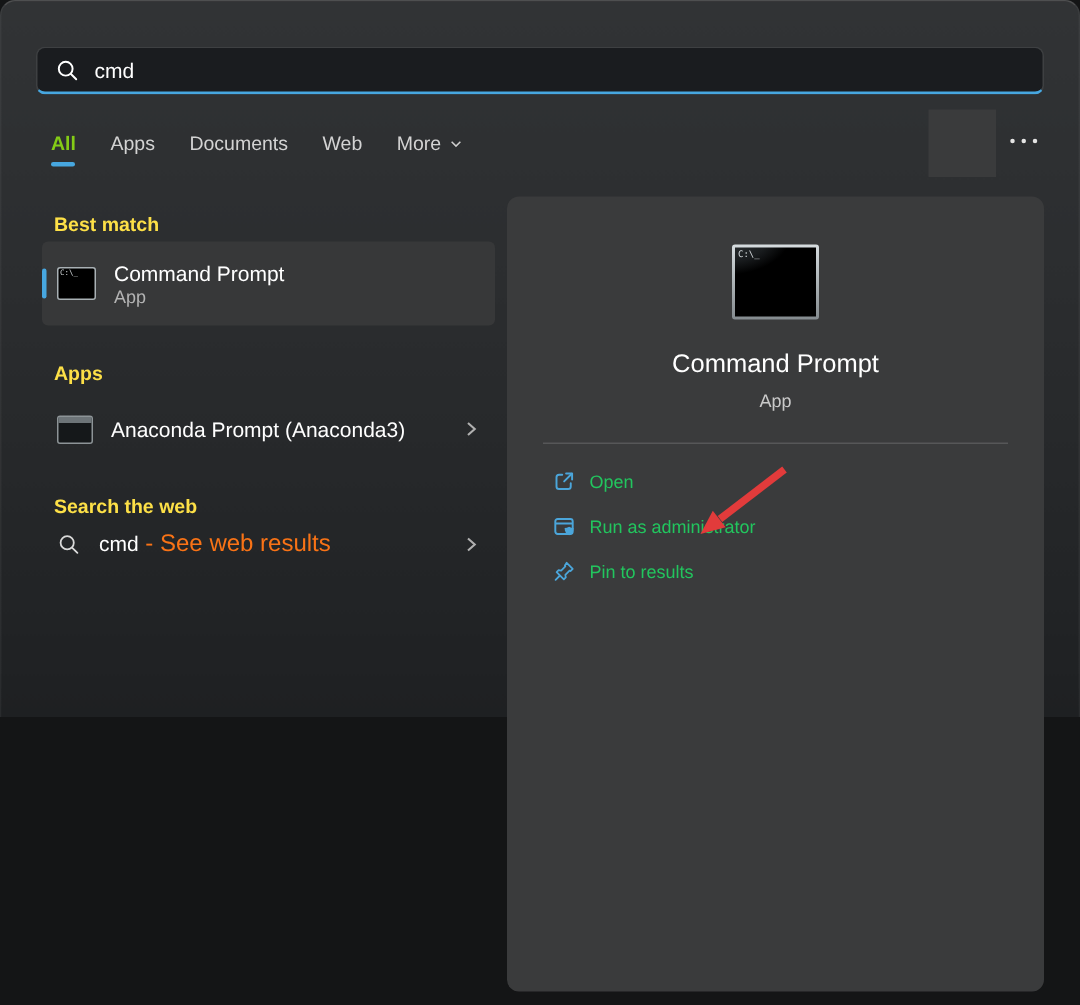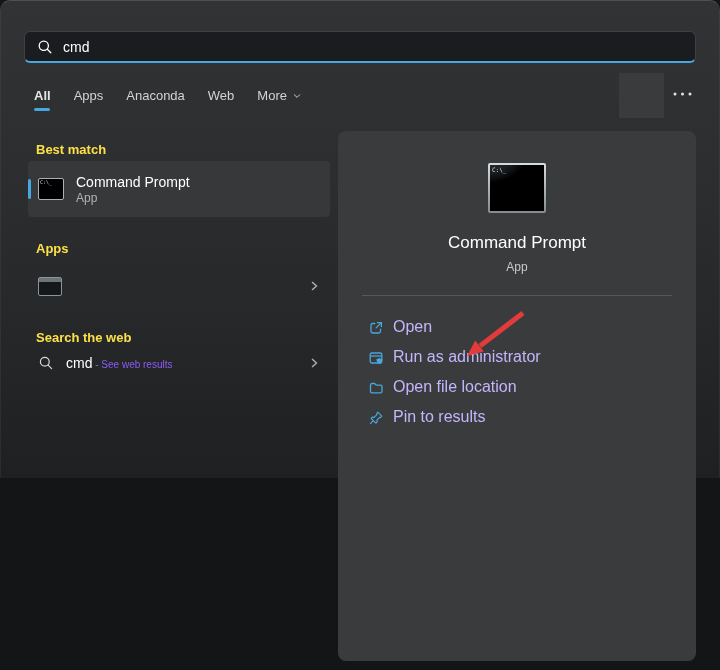--- a/index.html
+++ b/index.html
@@ -18,40 +18,40 @@
   .search-box { position:absolute; left:24px; top:31px; width:672px; height:32px;
                 background:#1a1c1f; border:1px solid #3e4042; border-bottom:2px solid #47a7e0;
                 border-radius:6px; display:flex; align-items:center; padding:0 12px; gap:10px; }
   .search-box input { flex:1; background:transparent; border:none; outline:none;
                       color:#fff; font-size:14px; font-family:inherit; }
 
   
   .tabs { position:absolute; left:34px; top:88px; display:flex; gap:23px; align-items:flex-start; }
   .tab { position:relative; font-size:13px; color:#d3d3d3; padding-bottom:8px; cursor:default;
          display:flex; align-items:center; gap:5px; }
-  .tab.active { color:#e5e5e5; font-weight:700; }
+  .tab.active { color:#84cc16; font-weight:700; }
   .tab-indicator { position:absolute; left:50%; transform:translateX(-50%); bottom:0;
                    width:16px; height:3px; border-radius:2px; background:#47a7e0; }
   .hl-square { position:absolute; left:619px; top:73px; width:45px; height:45px; background:#3a3b3c; }
   .options-btn { position:absolute; left:668px; top:86px; width:28px; height:16px;
                  display:flex; align-items:center; justify-content:center; }
 
   
   .sec-hdr { position:absolute; left:36px; font-size:13px; font-weight:700; color:#fde047; }
   .result-row { position:absolute; left:28px; width:302px; display:flex; align-items:center;
                 gap:12px; padding:0 10px; border-radius:4px; color:#fff; }
   .row-best { top:161px; height:56px; background:#373839; }
   .sel-bar { position:absolute; left:0; top:50%; transform:translateY(-50%);
              width:3px; height:20px; border-radius:2px; background:#47a7e0; }
   .row-title { font-size:14px; color:#fff; line-height:18px; }
   .row-sub   { font-size:12px; color:#b3b3b3; line-height:15px; }
   .row-anaconda { top:266px; height:40px; }
   .row-web      { top:344px; height:38px; }
   .chev { margin-left:auto; display:flex; align-items:center; }
-  .gray-suffix { color:#8b5cf6; font-size:10px; }
+  .gray-suffix { color:#f97316; font-size:16px; }
   .web-query { font-size:14px; color:#fff; }
 
   
   .cmdicon { position:relative; background:#000; border:1.5px solid #a9b1b5; border-radius:2px;
              flex:none; }
   .cmdicon-sm { width:26px; height:22px; }
   .cmdicon-sm::before { content:"C:\\_"; position:absolute; left:1px; top:0;
                         font-size:5px; color:#cfd4d6; font-family:"DejaVu Sans Mono",monospace; }
   .condaicon { width:24px; height:19px; background:#15181a; border:1.5px solid #8d9497;
                border-radius:2px; flex:none; position:relative; }
@@ -66,21 +66,21 @@
              background:linear-gradient(180deg,#d6dcdf,#848b8f); }
   .bigicon-inner { position:relative; width:100%; height:100%;
                    background:radial-gradient(120% 90% at -10% -20%, #34393c 0%, #191c1e 45%, #000 66%);
                    overflow:hidden; }
   .bigicon-inner::before { content:"C:\\_"; position:absolute; left:2px; top:1px;
                            font-size:6px; color:#d8dde0; font-family:"DejaVu Sans Mono",monospace; }
   .preview-title { margin-top:20px; font-size:17px; color:#fff; }
   .preview-sub { margin-top:7px; font-size:12px; color:#c9c9c9; }
   .divider { margin-top:21px; width:310px; height:1px; background:#565758; }
   .actions { margin-top:10px; width:100%; padding:0 0 0 30px; display:flex; flex-direction:column; }
-  .action { height:30px; display:flex; align-items:flex-end; gap:9px; font-size:16px; color:#c4b5fd; }
+  .action { height:30px; display:flex; align-items:center; gap:9px; font-size:12px; color:#22c55e; }
   .action svg { flex:none; }
 
   .arrow-overlay { position:absolute; left:455px; top:303px; z-index:5; }
 </style>
 </head>
 <body>
 
 <div id="stage">
   <div class="window"></div>
 
@@ -96,21 +96,21 @@
 
   <div class="tabs">
     <div class="tab active">
       <span>All</span>
       <span class="tab-indicator"></span>
     </div>
     <div class="tab">
       <span>Apps</span>
     </div>
     <div class="tab">
-      <span>Anaconda</span>
+      <span>Documents</span>
     </div>
     <div class="tab">
       <span>Web</span>
     </div>
     <div class="tab">
       <span>More</span>
       <span style="display:flex">
         <svg width="10" height="10" viewBox="0 0 12 12">
           <path d="M2.5 4.2 L6 7.7 L9.5 4.2" stroke="#cfcfcf" stroke-width="1.2" fill="none"></path>
         </svg>
@@ -137,20 +137,21 @@
     <span>
       <div class="row-title">Command Prompt</div>
       <div class="row-sub">App</div>
     </span>
   </div>
 
   <div class="sec-hdr" style="top:241px">Apps</div>
 
   <div class="result-row row-anaconda">
     <span class="condaicon"></span>
+    <span class="row-title">Anaconda Prompt (Anaconda3)</span>
     <span class="chev">
       <svg width="12" height="12" viewBox="0 0 12 12">
         <path d="M4 2 L8.5 6 L4 10" stroke="#b0b0b0" stroke-width="1.4" fill="none"></path>
       </svg>
     </span>
   </div>
 
   <div class="sec-hdr" style="top:330px">Search the web</div>
 
   <div class="result-row row-web">
@@ -194,28 +195,20 @@
           <svg width="16" height="16" viewBox="0 0 16 16">
             <rect x="2.2" y="3" width="11.6" height="10" rx="1.6" fill="none" stroke="#4ba6db" stroke-width="1.3"></rect>
             <line x1="2.2" y1="6" x2="13.8" y2="6" stroke="#4ba6db" stroke-width="1.3"></line>
             <path d="M11.4 8.1c1 .6 2 .9 3 .9 0 2.5-1.2 4.2-3 4.9-1.8-.7-3-2.4-3-4.9 1 0 2-.3 3-.9z" fill="#4ba6db"></path>
           </svg>
         </span>
         <span>Run as administrator</span>
       </div>
       <div class="action">
         <span style="display:flex">
-          <svg width="16" height="16" viewBox="0 0 16 16" fill="none" stroke="#4ba6db" stroke-width="1.3" stroke-linejoin="round">
-            <path d="M2.5 5c0-.8.7-1.5 1.5-1.5h2.6l1.6 1.6h4.3c.8 0 1.5.7 1.5 1.5v4.8c0 .8-.7 1.5-1.5 1.5H4c-.8 0-1.5-.7-1.5-1.5V5z"></path>
-          </svg>
-        </span>
-        <span>Open file location</span>
-      </div>
-      <div class="action">
-        <span style="display:flex">
           <svg width="16" height="16" viewBox="0 0 16 16" fill="none" stroke="#4ba6db" stroke-width="1.2" stroke-linejoin="round" stroke-linecap="round">
             <path d="M9.8 2.2l4 4-1.5 1.5-.6-.3-2.8 2.8.3 1.7-1.3 1.3-4.8-4.8 1.3-1.3 1.7.3 2.8-2.8-.3-.6z"></path>
             <path d="M5 11l-2.6 2.6"></path>
           </svg>
         </span>
         <span>Pin to results</span>
       </div>
     </div>
   </div>
 

